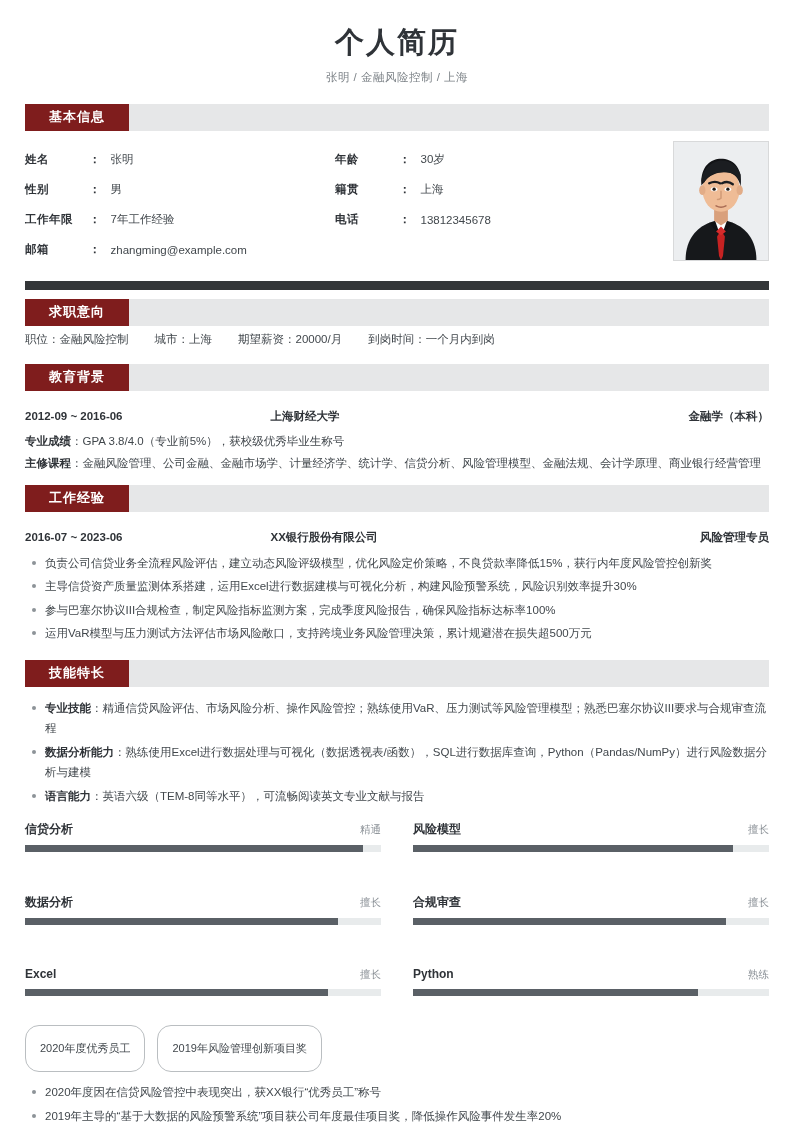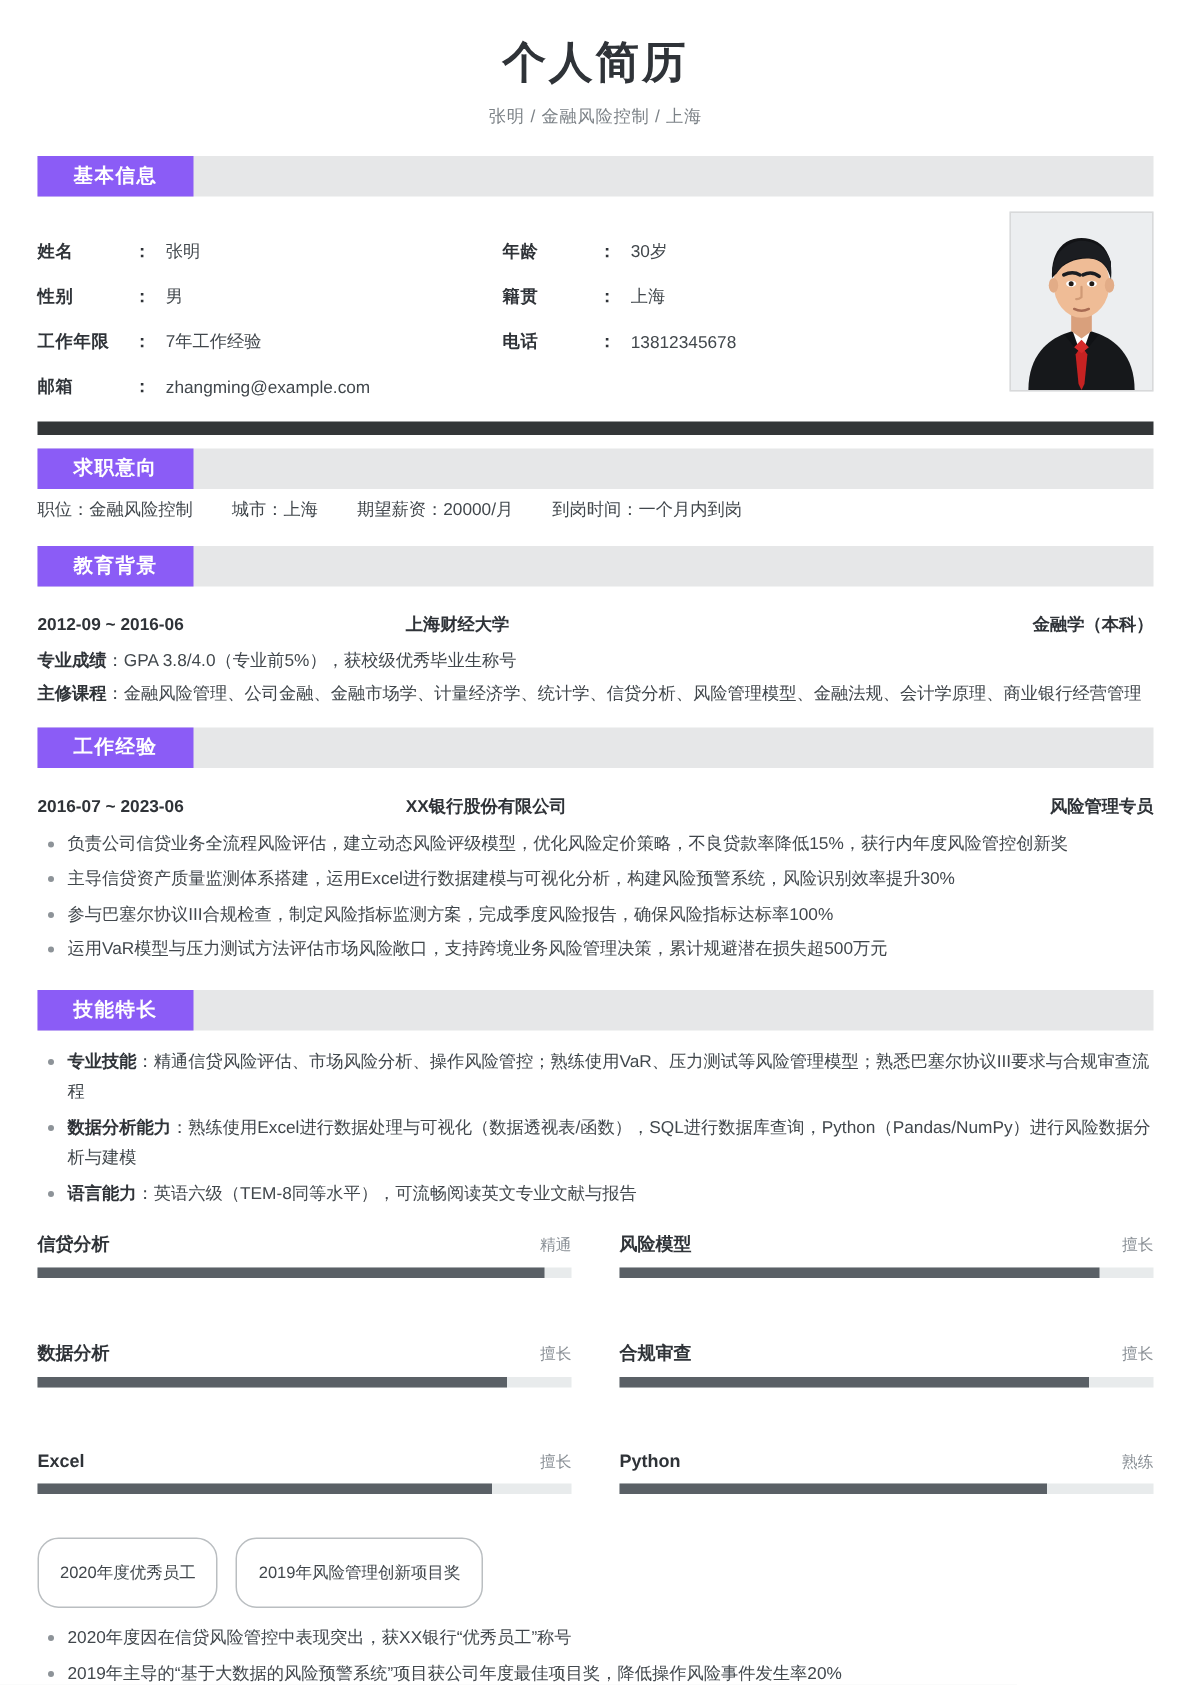--- a/index.html
+++ b/index.html
@@ -40,21 +40,21 @@
   
   .section-bar {
     position: relative;
     height: 27px;
     background: #e6e7e8;
     margin-top: 9px;
     display: flex;
     align-items: stretch;
   }
   .section-bar .tag {
-    background: #8b5cf6;
+    background: #7f1d1d;
     color: #ffffff;
     font-size: 13px;
     font-weight: 700;
     letter-spacing: 1px;
     display: flex;
     align-items: center;
     padding: 10px 17px;
     min-width: 104px;
     justify-content: center;
   }
@@ -66,21 +66,21 @@
     min-height: 128px;
   }
   .info-grid {
     display: grid;
     grid-template-columns: 310px 1fr;
     row-gap: 0;
     width: 630px;
   }
   .info-row {
     display: flex;
-    align-items: flex-end;
+    align-items: center;
     height: 30px;
     font-size: 11.5px;
   }
   .info-row.full { grid-column: 1 / span 2; }
   .info-label {
     font-weight: 700;
     color: #2f3338;
     min-width: 64px;
     letter-spacing: .5px;
   }

